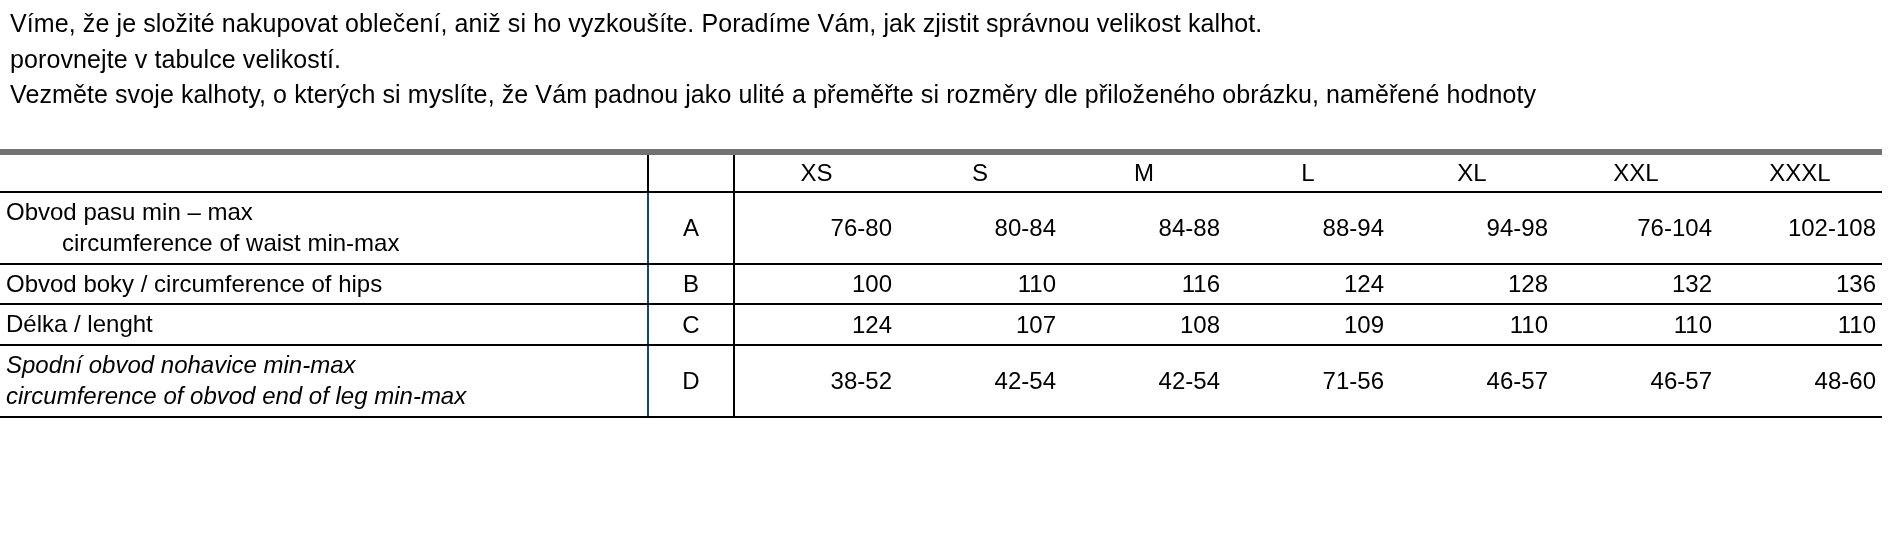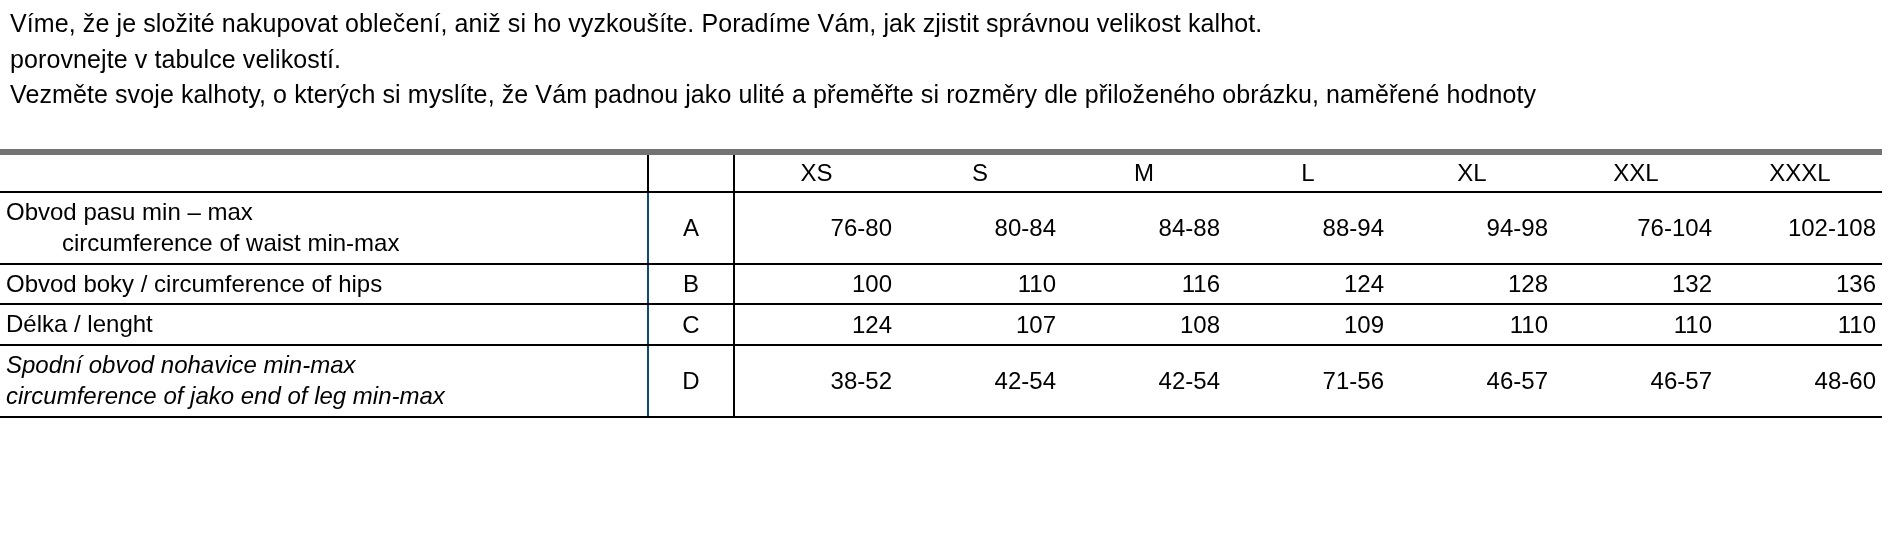--- a/index.html
+++ b/index.html
@@ -169,21 +169,21 @@
           <td class="cell-num">108</td>
           <td class="cell-num">109</td>
           <td class="cell-num">110</td>
           <td class="cell-num">110</td>
           <td class="cell-num">110</td>
         </tr>
 
         <tr class="tall">
           <td class="cell-label two-line">
             <span>Spodní obvod nohavice min-max</span>
-            <span>circumference of jako end of leg min-max</span>
+            <span>circumference of obvod end of leg min-max</span>
           </td>
           <td class="cell-letter">D</td>
           <td class="cell-num">38-52</td>
           <td class="cell-num">42-54</td>
           <td class="cell-num">42-54</td>
           <td class="cell-num">71-56</td>
           <td class="cell-num">46-57</td>
           <td class="cell-num">46-57</td>
           <td class="cell-num">48-60</td>
         </tr>

